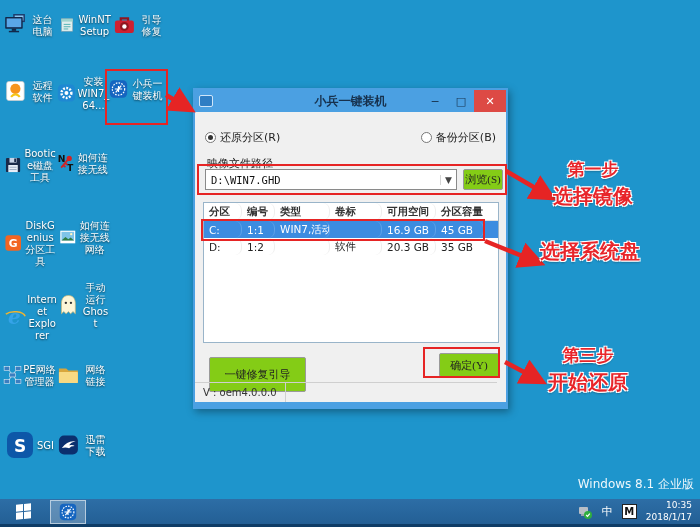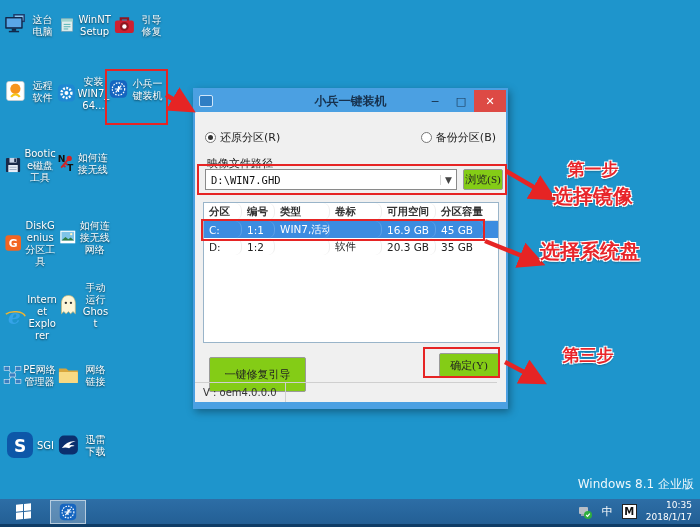--- a/index.html
+++ b/index.html
@@ -334,20 +334,21 @@
 
 <div class="step" style="left:528px;top:158px">
   <div class="st">第一步</div>
   <div class="ss">选择镜像</div>
 </div>
 <div class="step" style="left:525px;top:236px">
   <div class="ss">选择系统盘</div>
 </div>
 <div class="step" style="left:523px;top:344px">
   <div class="st">第三步</div>
+  <div class="ss">开始还原</div>
 </div>
 
 <div class="taskbar">
   <div class="startbtn">
     <div class="winlogo">
         <span></span>
         <span></span>
         <span></span>
         <span></span>
       </div>

